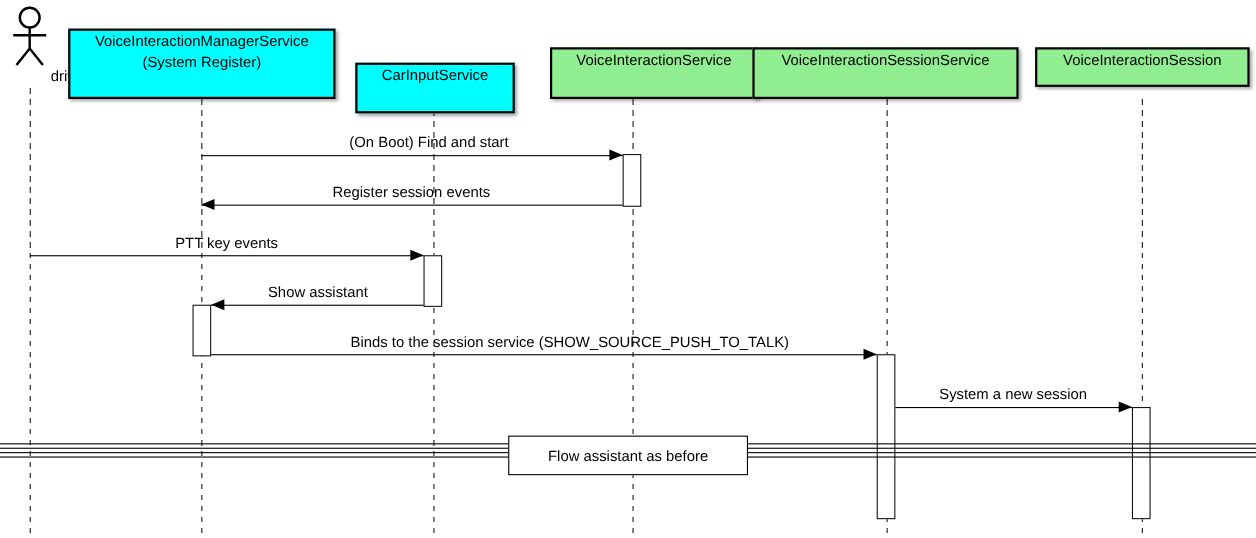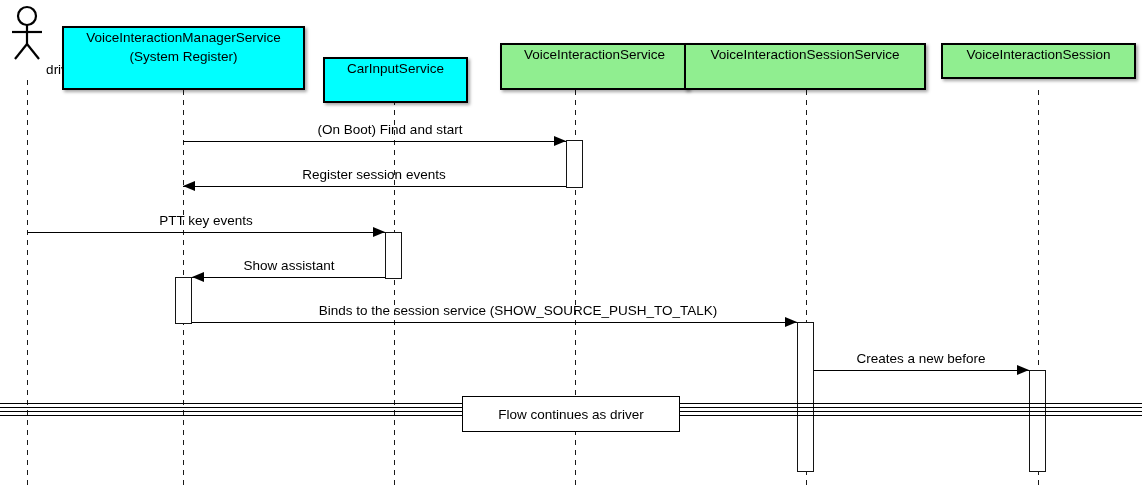--- a/index.html
+++ b/index.html
@@ -153,23 +153,23 @@
   <div class="arrowhead arrow-right" style="left:373px; top:227px;"></div>
 
   <div class="msg-label" style="left:289px; top:258px;">Show assistant</div>
   <div class="msg-line" style="left:192px; top:277px; width:193px;"></div>
   <div class="arrowhead arrow-left" style="left:192px; top:272px;"></div>
 
   <div class="msg-label" style="left:494px; top:303px;margin-left:24px;">Binds to the session service (SHOW_SOURCE_PUSH_TO_TALK)</div>
   <div class="msg-line" style="left:192px; top:322px; width:605px;"></div>
   <div class="arrowhead arrow-right" style="left:785px; top:317px;"></div>
 
-  <div class="msg-label" style="left:921px; top:351px;">Creates a new before</div>
+  <div class="msg-label" style="left:921px; top:351px;">System a new session</div>
   <div class="msg-line" style="left:814px; top:370px; width:215px;"></div>
   <div class="arrowhead arrow-right" style="left:1017px; top:365px;"></div>
 
   <div class="divider-line" style="top:403px;"></div>
   <div class="divider-line" style="top:411px;"></div>
   <div class="divider-box">
-    <span>Flow continues as driver</span>
+    <span>Flow assistant as before</span>
   </div>
 
 </div>
 
 </body></html>

